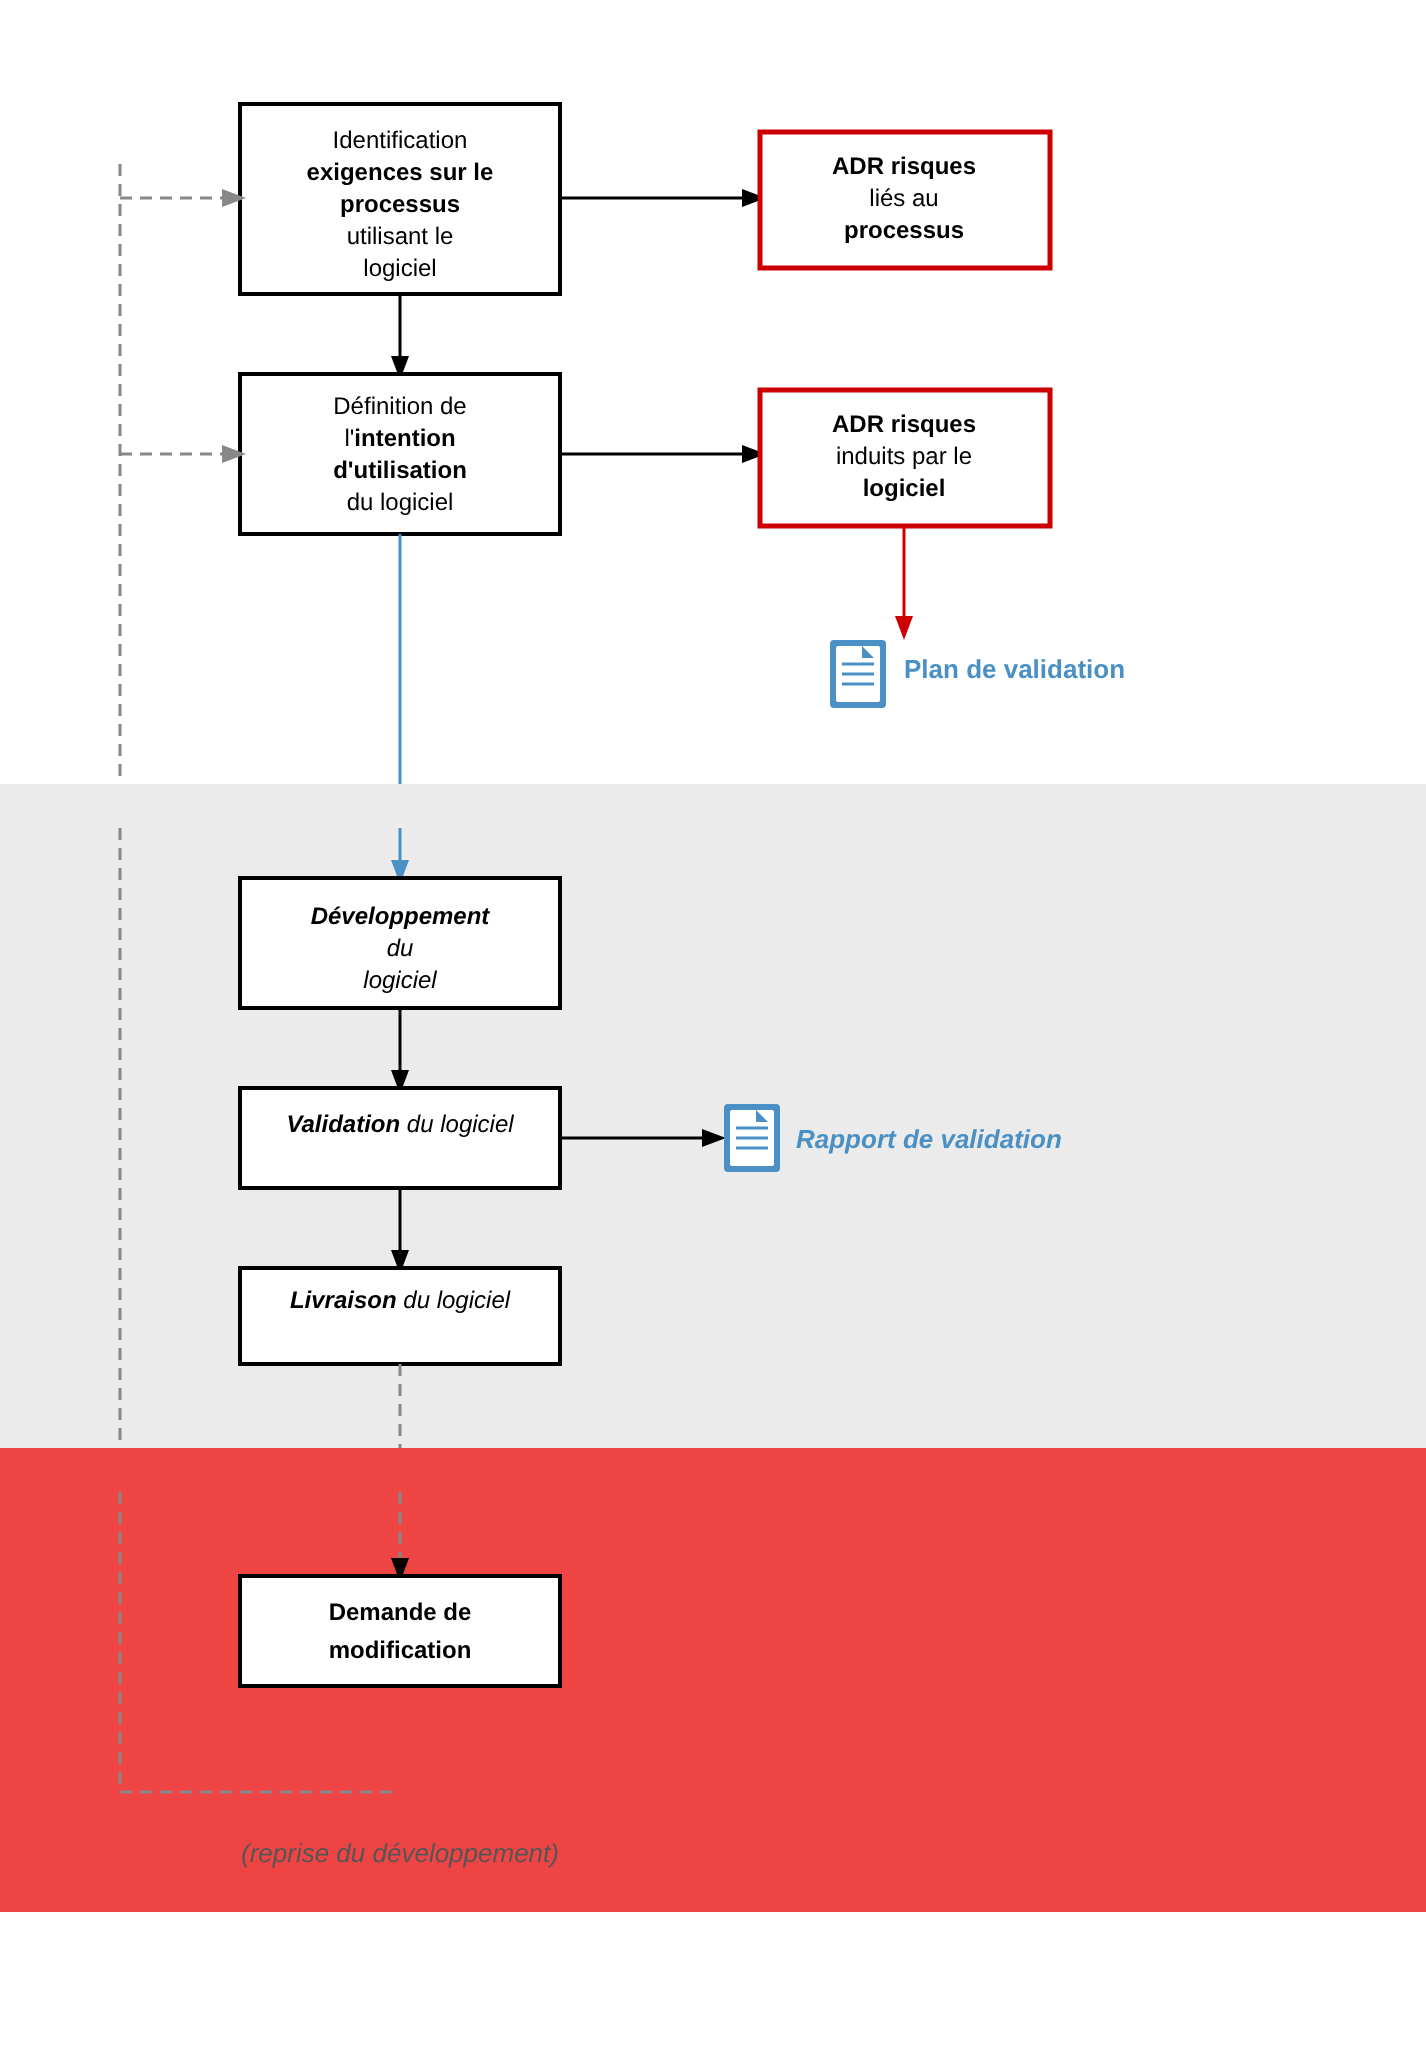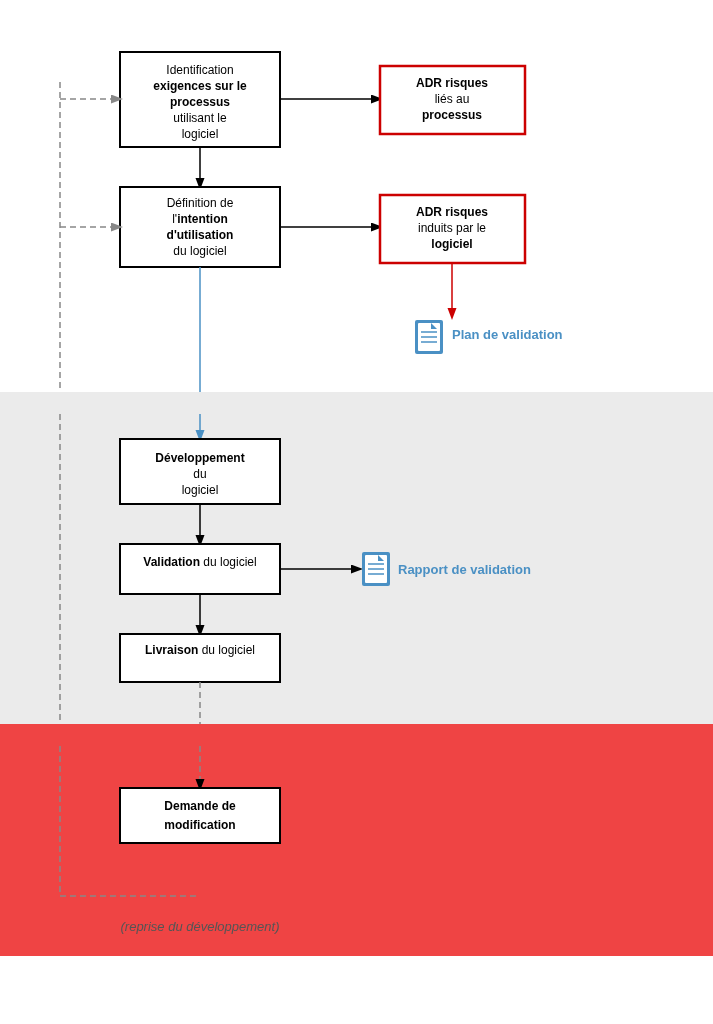--- a/index.html
+++ b/index.html
@@ -18,20 +18,21 @@
       background: #fff;
       padding: 10px 0 0 0;
       position: relative;
       min-height: 380px;
     }
     .section-developpement {
       background: #ebebeb;
       padding: 10px 12px 0 0;
       position: relative;
       min-height: 310px;
+      font-style: italic;
     }
     .section-maintenance {
       background: #ef4444;
       padding: 10px 0 0 0;
       position: relative;
       min-height: 200px;
     }
 
     
     .section-title {

